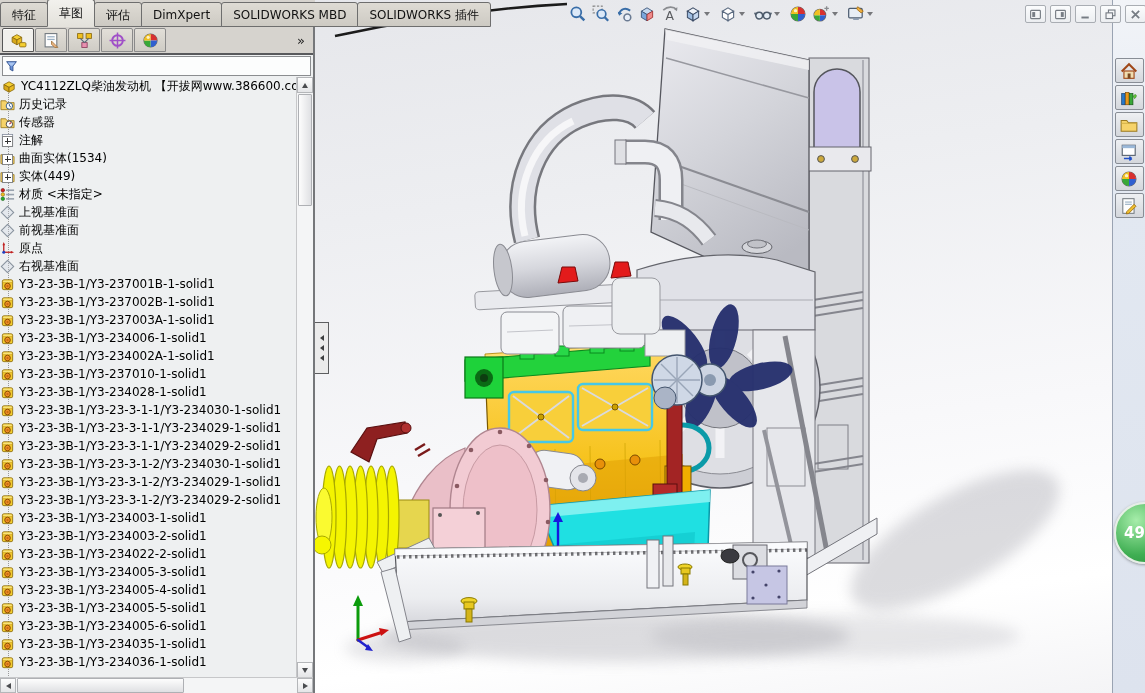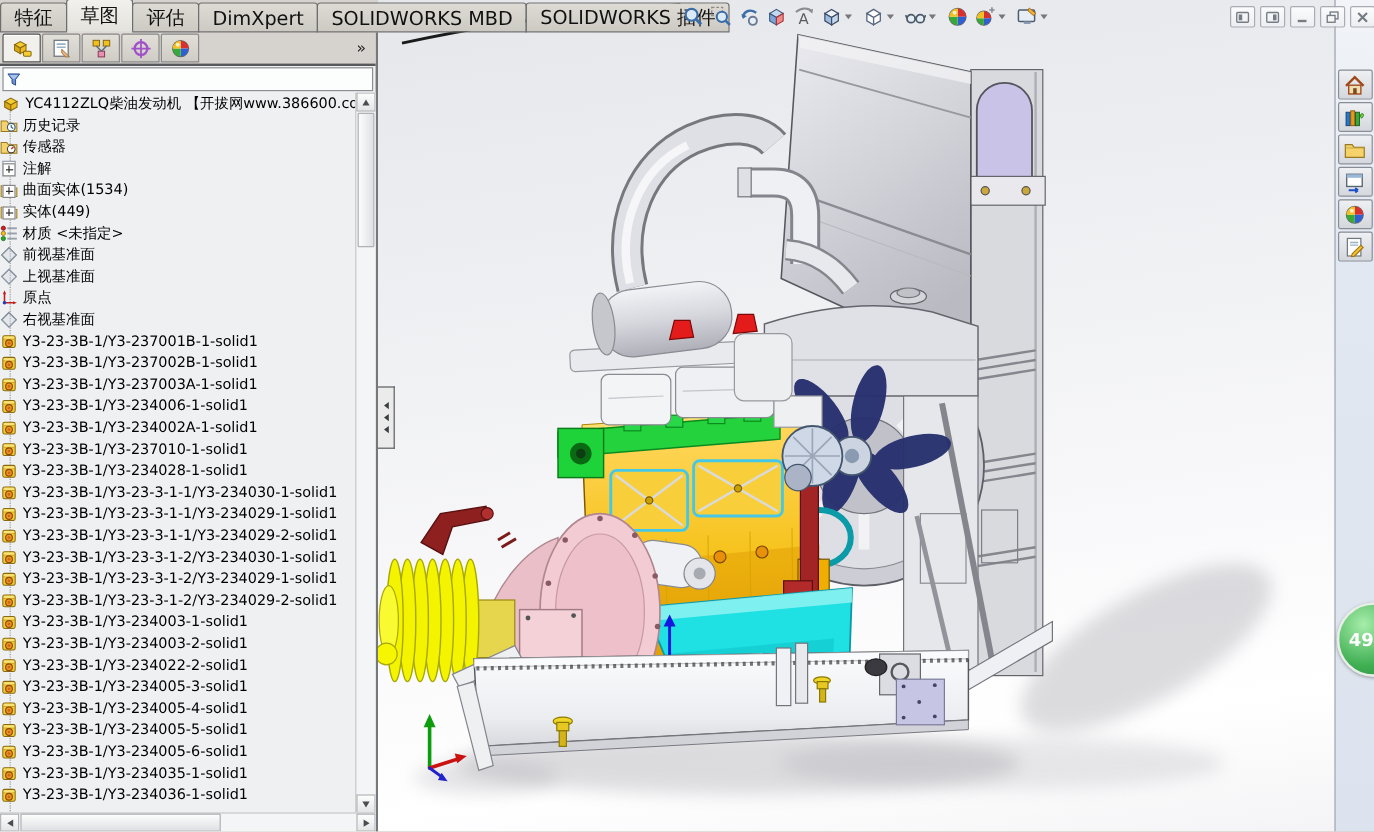--- a/index.html
+++ b/index.html
@@ -7,21 +7,21 @@
        background:#d6d3ce;font-family:"DejaVu Sans","Liberation Sans",sans-serif;
        -webkit-font-smoothing:antialiased}
   
   .viewport{position:absolute;left:315px;top:0;width:798px;height:693px;
     background:linear-gradient(172deg,#e6e7eb 0%,#edeef1 28%,#f8f8fa 62%,#ffffff 85%,#f4f4f6 100%)}
   .viewport svg.model{position:absolute;inset:0}
   
   .tabstrip{position:absolute;left:0;top:0;height:27px;display:flex;align-items:flex-end;z-index:6}
   .ctab{height:20px;padding:2px 11px 1px 11px;background:linear-gradient(#dedbd4,#cdcac3);
     border:1px solid #6e6e6e;border-radius:3px 3px 0 0;margin-right:-1px;
-    font-size:16px;color:#111;display:flex;align-items:center;cursor:default}
+    font-size:12px;color:#111;display:flex;align-items:center;cursor:default}
   .ctab.active{background:linear-gradient(#f2f1ed,#e4e2dc);height:23px;position:relative;z-index:2;border-bottom-color:#e4e2dc}
   
   .panel{position:absolute;left:0;top:27px;width:313px;height:666px;background:#eef0f1;
     border-right:2px solid #75777a;display:flex;flex-direction:column;z-index:5}
   .panel-toolbar{height:26px;background:#d6d3ce;border-bottom:2px solid #58595c;
     display:flex;align-items:center;padding-left:2px;flex:none}
   .ptab{width:30px;height:22px;margin-right:1px;border:1px solid #8a8a8a;background:linear-gradient(#e2dfd8,#cfccc5);
     display:flex;align-items:center;justify-content:center;border-radius:2px 2px 0 0}
   .ptab.active{background:#f1f0ec;border-color:#555;box-shadow:inset 0 1px 0 #fff}
   .ptab svg{width:17px;height:17px}
@@ -846,28 +846,28 @@
           <svg class="ticon" viewBox="0 0 16 16">
             <use href="#sym-material"></use>
           </svg>
           <span class="tlabel">材质 &lt;未指定&gt;</span>
         </div>
         <div class="trow">
 
           <svg class="ticon" viewBox="0 0 16 16">
             <use href="#sym-plane"></use>
           </svg>
+          <span class="tlabel">上视基准面</span>
+        </div>
+        <div class="trow">
+
+          <svg class="ticon" viewBox="0 0 16 16">
+            <use href="#sym-plane"></use>
+          </svg>
           <span class="tlabel">前视基准面</span>
-        </div>
-        <div class="trow">
-
-          <svg class="ticon" viewBox="0 0 16 16">
-            <use href="#sym-plane"></use>
-          </svg>
-          <span class="tlabel">上视基准面</span>
         </div>
         <div class="trow">
 
           <svg class="ticon" viewBox="0 0 16 16">
             <use href="#sym-origin"></use>
           </svg>
           <span class="tlabel">原点</span>
         </div>
         <div class="trow">
 

